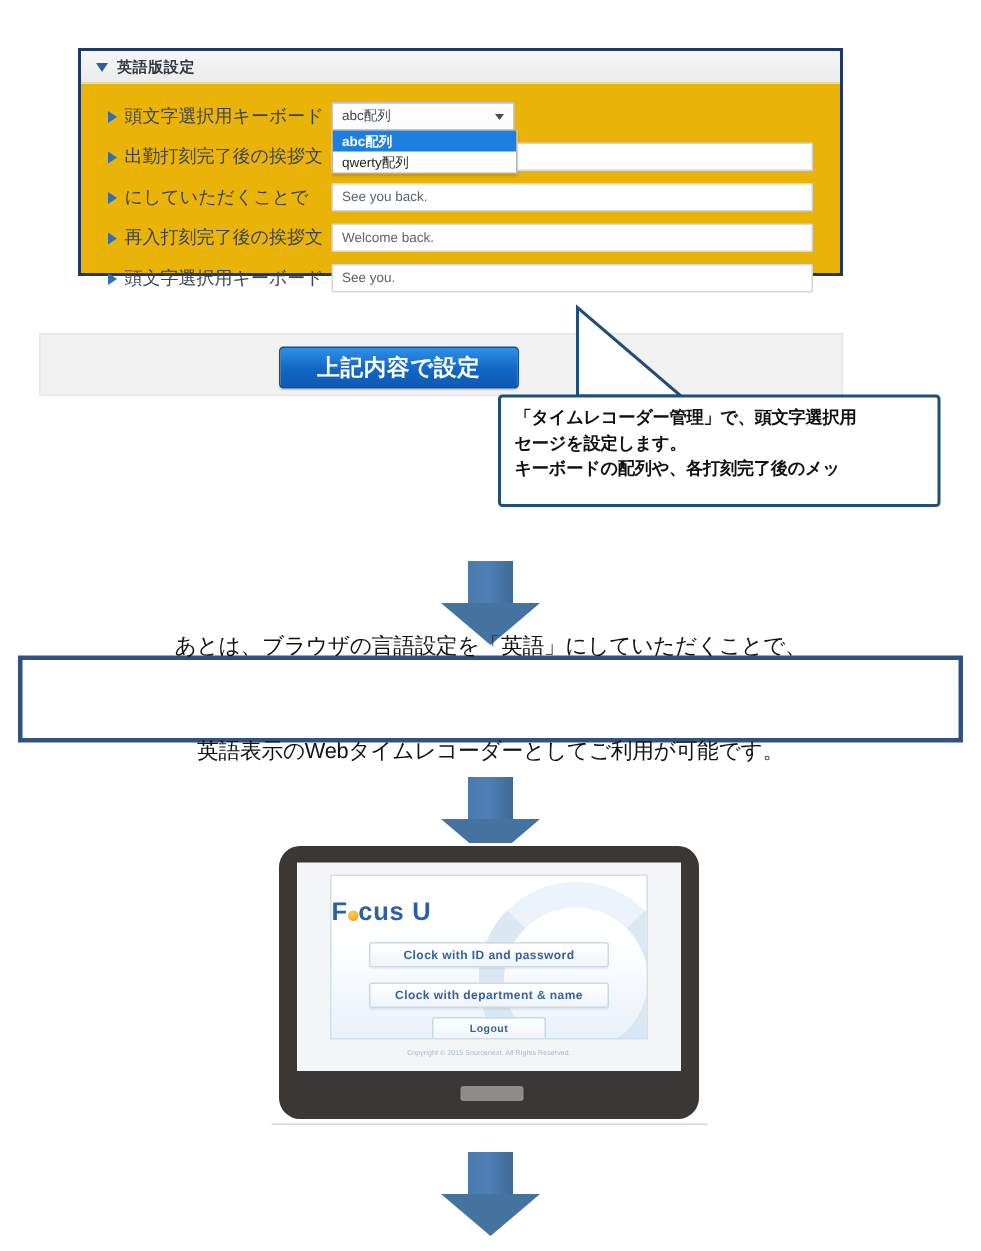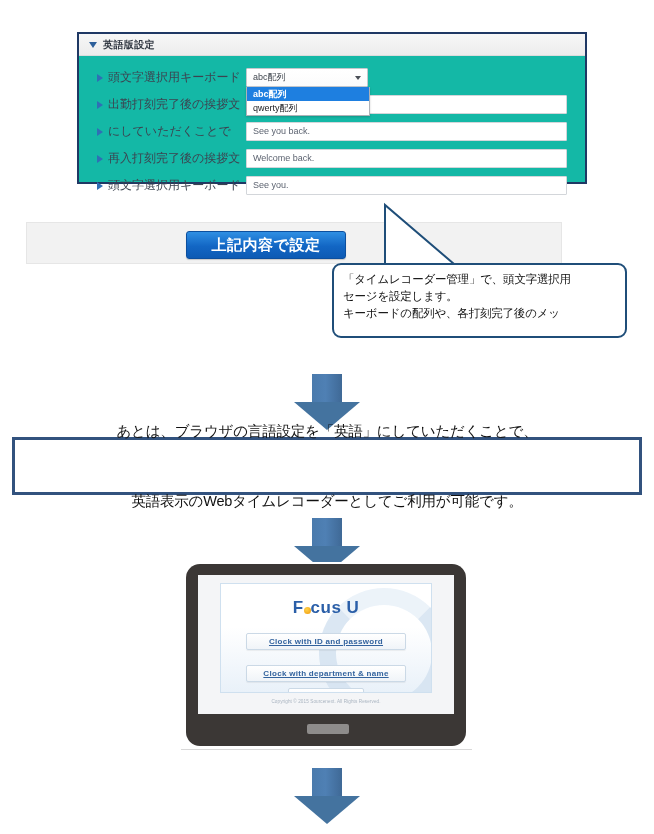--- a/index.html
+++ b/index.html
@@ -16,23 +16,22 @@
   }
 
   
   #settings-panel {
     position: absolute;
     left: 52px;
     top: 32px;
     width: 510px;
     height: 152px;
     border: 2px solid #1f3864;
-    background: #14b8a6;
-    box-sizing: border-box;
-    margin-left: 25px;
+    background: #eab308;
+    box-sizing: border-box;
   }
   #panel-header {
     height: 22px;
     background: linear-gradient(to bottom, #f7f7f7 0%, #ececec 100%);
     border-bottom: 1px solid #dcdcdc;
     display: flex;
     align-items: center;
     padding-left: 10px;
     box-sizing: border-box;
   }
@@ -185,24 +184,25 @@
     height: 140px;
     overflow: visible;
   }
   #callout-box {
     position: absolute;
     left: 10px;
     top: 59px;
     width: 295px;
     height: 75px;
     border: 2px solid #1f4e79;
-    border-radius: 9px;
+    border-radius: 3px;
     background: #ffffff;
     box-sizing: border-box;
     padding: 6px 9px 0 9px;
+    font-weight: bold;
   }
   #callout-box .line {
     font-size: 11.5px;
     color: #111111;
     line-height: 17px;
     white-space: nowrap;
     letter-spacing: -.2px;
   }
 
   
@@ -314,52 +314,50 @@
     width: 96px;
     height: 96px;
     border-radius: 50%;
     border: 17px solid #d5e3f1;
     border-top-color: #e9f1f9;
     opacity: .85;
   }
   #tr-logo {
     position: relative;
     margin: 14px auto 0 auto;
-    text-align: center;
     font-size: 17px;
     font-weight: bold;
     color: #2b5fa8;
     letter-spacing: .5px;
     z-index: 2;
   }
   #tr-logo .dot {
     display: inline-block;
     width: 7px; height: 7px;
     border-radius: 50%;
     background: radial-gradient(circle at 40% 35%, #ffd24a 0%, #f3a417 80%);
     margin: 0 0px -1px 0px;
   }
   .tr-btn {
     position: relative;
     z-index: 2;
-    margin: 15px auto 0 auto;
+    margin: 10px auto 0 auto;
     width: 158px;
     height: 15px;
     background: linear-gradient(to bottom, #ffffff 0%, #f0f4f8 100%);
     border: 1px solid #cbd9e6;
     border-radius: 2px;
     font-size: 8px;
     font-weight: bold;
     color: #33639e;
     display: flex;
     align-items: center;
     justify-content: center;
     letter-spacing: .3px;
     box-shadow: 0 1px 1px rgba(0,0,0,.06);
-    text-decoration: underline;
   }
   .tr-btn.small { width: 74px; margin-top: 6px; font-size: 7px; }
   #tr-copyright {
     position: absolute;
     left: 0; right: 0;
     top: 124px;
     text-align: center;
     font-size: 4.6px;
     color: #a9b4c0;
     letter-spacing: .1px;

